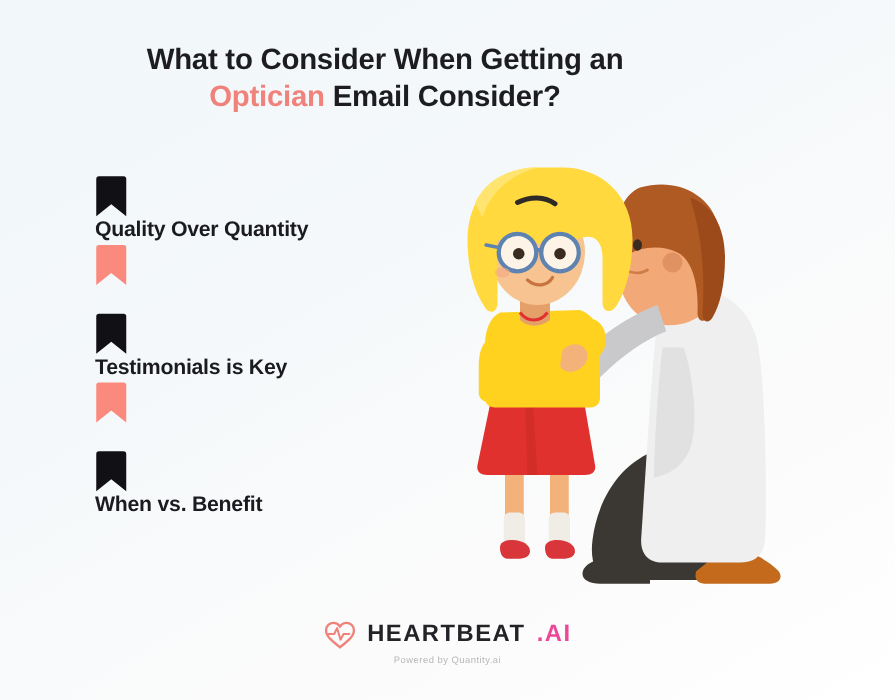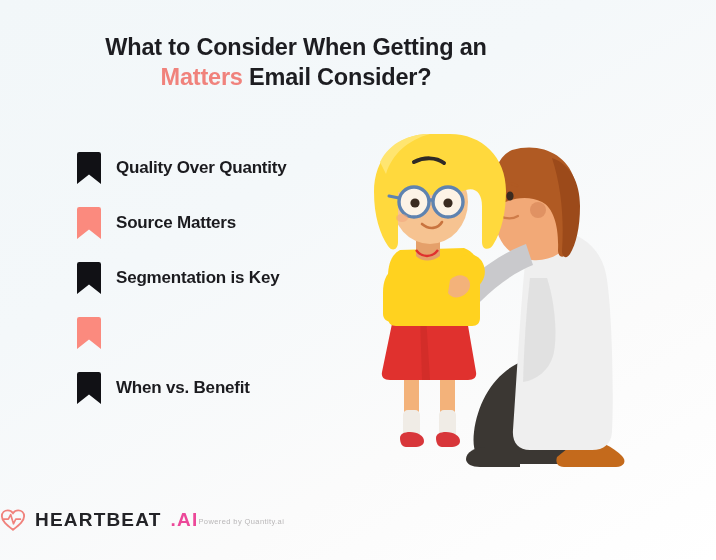--- a/index.html
+++ b/index.html
@@ -6,97 +6,96 @@
   html,body { width:716px; height:560px; overflow:hidden; }
   body {
     font-family:"Liberation Sans", sans-serif;
     background:linear-gradient(150deg,#f2f7f9 0%,#f4f8fa 35%,#fbfbfb 70%,#ffffff 100%);
     position:relative;
   }
   .canvas { position:relative; width:716px; height:560px; }
 
   
   .title-block {
-    position:absolute; top:32px; left:4px; width:584px;
+    position:absolute; top:32px; left:16px; width:584px;
     text-align:center;
   }
   .title-line {
     font-size:23.5px; font-weight:bold; color:#1d1d21;
     letter-spacing:-0.2px; line-height:30px;
   }
   .accent { color:#f0827c; }
 
   
   .list { position:absolute; top:140px; left:76px; width:310px; }
   .list-item {
-    display:flex; align-items:center; height:55px;
+    display:flex; height:55px;flex-direction:column;
   }
   .bookmark { width:26px; height:34px; flex:0 0 26px; margin-right:14px; }
   .list-label {
     font-size:17px; font-weight:bold; color:#1b1b1f;
     letter-spacing:-0.2px; white-space:nowrap;
   }
 
   
   .illus { position:absolute; left:330px; top:110px; width:370px; height:370px; }
   .illus svg { display:block; width:100%; height:100%; }
 
   
   .footer {
     position:absolute; left:0; bottom:28px; width:716px;
-    display:flex; align-items:center;
+    display:flex; flex-direction:column; align-items:center;
   }
   .logo-row { display:flex; align-items:center; gap:9px; }
   .logo-mark { width:26px; height:24px; }
   .logo-text {
     font-size:19px; font-weight:bold; color:#232327;
     letter-spacing:1.2px;
   }
   .logo-ai { color:#ec4899; letter-spacing:1.2px; }
   .powered {
     margin-top:3px; font-size:7.5px; color:#b9b7b8; letter-spacing:0.4px;
   }
 </style>
 </head>
 <body>
 
 <div class="canvas">
 
   <div class="title-block">
     <div class="title-line">What to Consider When Getting an</div>
-    <div class="title-line"><span class="accent">Matters</span><span> Email Consider?</span></div>
+    <div class="title-line"><span class="accent">Optician</span><span> Email Consider?</span></div>
   </div>
 
   <div class="list">
 
     <div class="list-item">
       <span class="bookmark">
         <svg viewBox="0 0 26 34" xmlns="http://www.w3.org/2000/svg">
             <path d="M1 3.2A2.2 2.2 0 013.2 1h19.6A2.2 2.2 0 0125 3.2V33l-12-9.6L1 33z" fill="#111115"></path>
           </svg>
       </span>
       <span class="list-label">Quality Over Quantity</span>
     </div>
 
     <div class="list-item">
       <span class="bookmark">
         <svg viewBox="0 0 26 34" xmlns="http://www.w3.org/2000/svg">
             <path d="M1 3.2A2.2 2.2 0 013.2 1h19.6A2.2 2.2 0 0125 3.2V33l-12-9.6L1 33z" fill="#fb8a7e"></path>
           </svg>
       </span>
-      <span class="list-label">Source Matters</span>
     </div>
 
     <div class="list-item">
       <span class="bookmark">
         <svg viewBox="0 0 26 34" xmlns="http://www.w3.org/2000/svg">
             <path d="M1 3.2A2.2 2.2 0 013.2 1h19.6A2.2 2.2 0 0125 3.2V33l-12-9.6L1 33z" fill="#111115"></path>
           </svg>
       </span>
-      <span class="list-label">Segmentation is Key</span>
+      <span class="list-label">Testimonials is Key</span>
     </div>
 
     <div class="list-item">
       <span class="bookmark">
         <svg viewBox="0 0 26 34" xmlns="http://www.w3.org/2000/svg">
             <path d="M1 3.2A2.2 2.2 0 013.2 1h19.6A2.2 2.2 0 0125 3.2V33l-12-9.6L1 33z" fill="#fb8a7e"></path>
           </svg>
       </span>
     </div>
 

